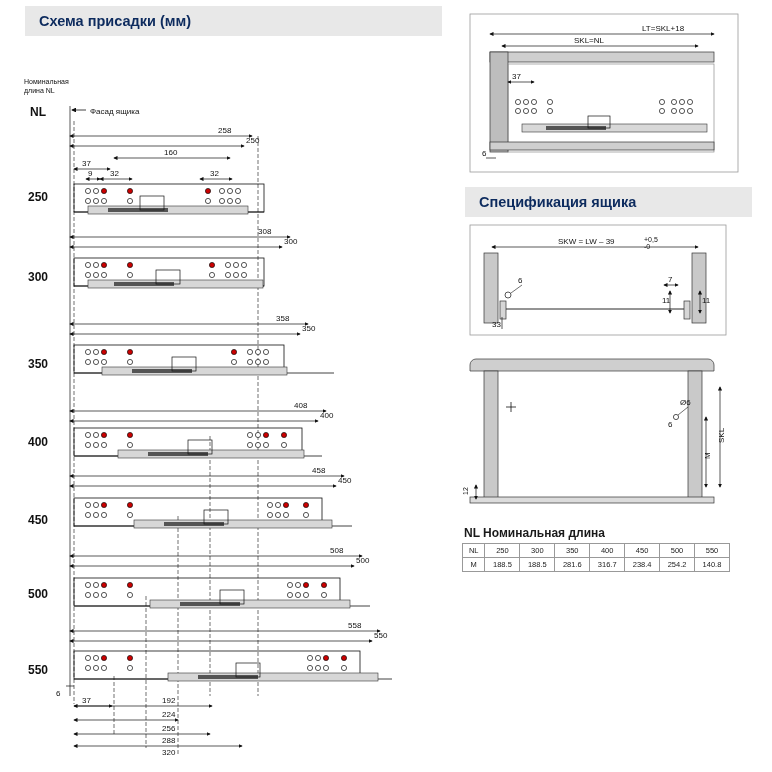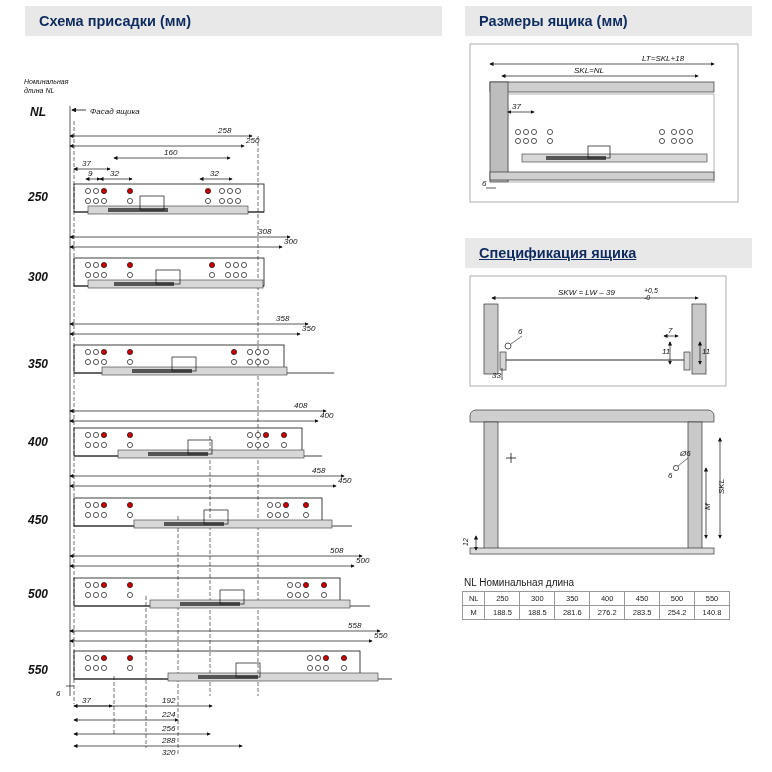--- a/index.html
+++ b/index.html
@@ -19,29 +19,29 @@
     font-size: 14.5px;
     padding: 7px 14px;
     border-left: 3px solid #ffffff;
   }
   .col-left {
     position: absolute; left: 22px; top: 6px; width: 420px;
   }
   .col-right {
     position: absolute; left: 462px; top: 6px; width: 290px;
   }
-  .svgwrap { position:relative;font-style:italic; }
+  .svgwrap { position:relative; }
   svg { display:block; }
   .dimtxt { font-family:"Liberation Sans", sans-serif; font-size:8px; fill:#111; }
   .dimtxt6 { font-family:"Liberation Sans", sans-serif; font-size:7px; fill:#111; }
   .nltxt { font-family:"Liberation Sans", sans-serif; font-size:12px; fill:#111; font-weight:bold; }
   .specTable { border-collapse: collapse; font-size:7.5px; width: 268px; }
   .specTable td { border:1px solid #999; padding:2px 3px; text-align:center; height:14px; }
   .specTable td.hdr { font-weight:normal; }
-  .nl-caption { font-size:10px; margin: 4px 0 3px 2px; }
+  .nl-caption { font-size:12px; margin: 4px 0 3px 2px; font-weight: bold; }
 </style>
 </head>
 <body>
 
 <div class="col-left">
   <div class="panel-title">Схема присадки (мм)</div>
 
   <div class="svgwrap">
   <svg width="420" height="720" viewBox="0 0 420 720">
     <defs>
@@ -312,21 +312,20 @@
     <text class="dimtxt" x="140" y="707">288</text>
 
     <line x1="52" y1="722" x2="252" y2="722" stroke="#111" stroke-width="0.7" marker-start="url(#ah2)" marker-end="url(#ah)"></line>
     <text class="dimtxt" x="140" y="719">320</text>
   </svg>
   </div>
 </div>
 
 <div class="col-right">
 
-  <div class="panel-title">Размеры ящика (мм)</div>
 
   <div class="svgwrap">
   <svg width="290" height="180" viewBox="0 0 290 180">
     <defs>
       <marker id="bh" markerWidth="6" markerHeight="6" refX="5" refY="3" orient="auto">
         <path d="M0,0 L6,3 L0,6 z" fill="#111"></path>
       </marker>
       <marker id="bh2" markerWidth="6" markerHeight="6" refX="1" refY="3" orient="auto">
         <path d="M6,0 L0,3 L6,6 z" fill="#111"></path>
       </marker>
@@ -366,21 +365,21 @@
     <rect x="60" y="118" width="185" height="8" fill="#d8d8d8" stroke="#333" stroke-width="0.6"></rect>
     <rect x="84" y="120" width="60" height="4" fill="#555"></rect>
     <rect x="126" y="110" width="22" height="12" fill="none" stroke="#111" stroke-width="0.7"></rect>
     <rect x="28" y="136" width="224" height="8" fill="#cfcfcf" stroke="#333" stroke-width="0.7"></rect>
 
     <line x1="24" y1="152" x2="34" y2="152" stroke="#111" stroke-width="0.7"></line>
     <text class="dimtxt" x="20" y="150">6</text>
   </svg>
   </div>
 
-  <div class="panel-title" style="margin-top:22px;text-decoration:underline;">Спецификация ящика</div>
+  <div class="panel-title" style="margin-top:1px;">Спецификация ящика</div>
 
   <div class="svgwrap">
   <svg width="290" height="130" viewBox="0 0 290 130">
     <defs>
       <marker id="ch" markerWidth="6" markerHeight="6" refX="5" refY="3" orient="auto">
         <path d="M0,0 L6,3 L0,6 z" fill="#111"></path>
       </marker>
       <marker id="ch2" markerWidth="6" markerHeight="6" refX="1" refY="3" orient="auto">
         <path d="M6,0 L0,3 L6,6 z" fill="#111"></path>
       </marker>
@@ -466,20 +465,20 @@
       <td>400</td>
       <td>450</td>
       <td>500</td>
       <td>550</td>
     </tr>
     <tr>
       <td class="hdr">M</td>
       <td>188.5</td>
       <td>188.5</td>
       <td>281.6</td>
-      <td>276.2</td>
-      <td>283.5</td>
+      <td>316.7</td>
+      <td>238.4</td>
       <td>254.2</td>
       <td>140.8</td>
     </tr>
   </tbody>
     </table>
 </div>
 
 </body></html>

